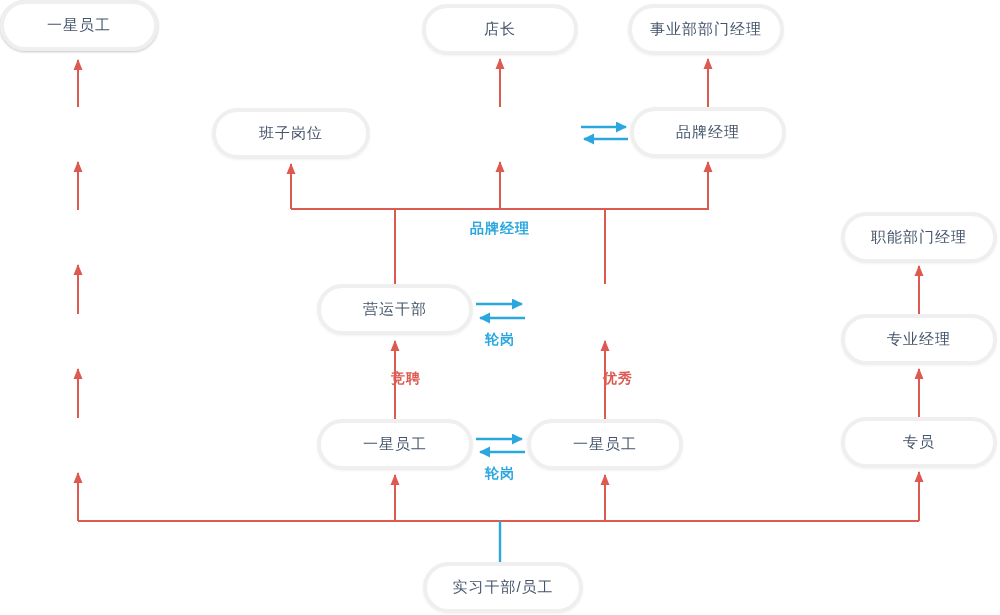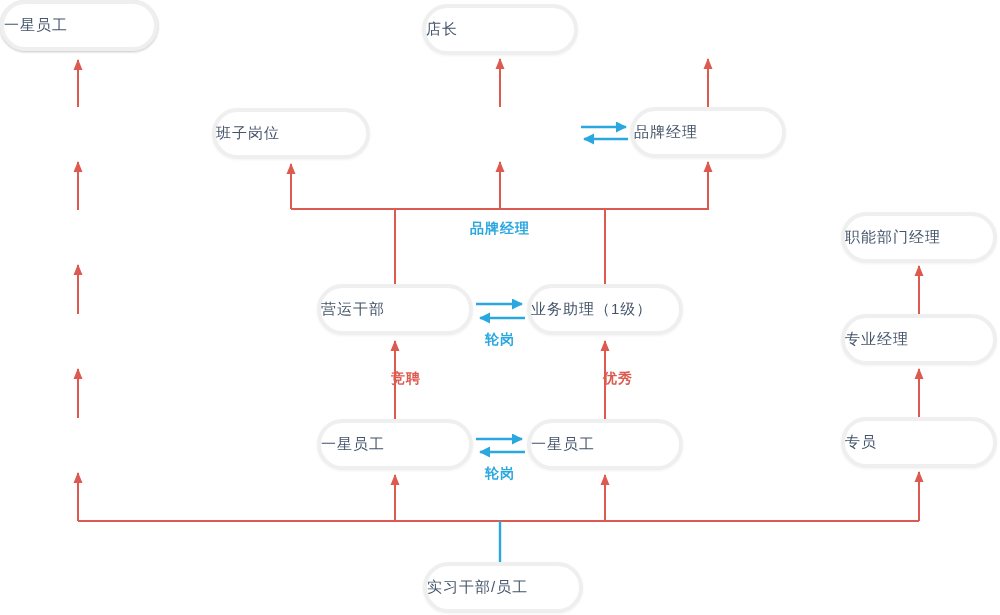--- a/index.html
+++ b/index.html
@@ -6,21 +6,21 @@
   #canvas{
     position:relative;width:1000px;height:615px;background:#fff;overflow:hidden;
     font-family:"Liberation Sans","DejaVu Sans",sans-serif;
   }
   #wires{position:absolute;left:0;top:0;width:1000px;height:615px;}
   .r{stroke:#DC5A50;stroke-width:2;fill:none;}
   .b{stroke:#2BA7E0;stroke-width:2.4;fill:none;}
   .node{
     position:absolute;width:156px;height:51px;box-sizing:border-box;
     background:#fff;border:4px solid #EFEFEF;border-radius:30px;
-    display:flex;align-items:center;justify-content:flex-start;
+    display:flex;align-items:center;justify-content:center;
     color:#44546A;font-size:15px;font-weight:500;letter-spacing:1px;
     box-shadow:0 1px 3px rgba(0,0,0,0.05);
   }
   .lbl{
     position:absolute;transform:translateX(-50%);
     font-size:14px;font-weight:bold;white-space:nowrap;letter-spacing:1px;
   }
   .lbl.blue{color:#2BA7E0;}
   .lbl.red{color:#DC5A50;margin-left:40px;}
 </style>
@@ -91,29 +91,29 @@
   <div class="node" style="left:0;top:418;width:158px">
       <span>一星员工</span>
     </div>
 
   <div class="node" style="left:212px;top:108px;width:158px">
       <span>班子岗位</span>
     </div>
   <div class="node" style="left:422px;top:4px">
       <span>店长</span>
     </div>
+  <div class="node" style="left:628px;top:4px">
+      <span>事业部部门经理</span>
+    </div>
   <div class="node" style="left:630px;top:107px">
       <span>品牌经理</span>
     </div>
 
   <div class="node" style="left:317px;top:284px">
       <span>营运干部</span>
-    </div>
-  <div class="node" style="left:527px;top:284px">
-      <span>业务助理（1级）</span>
     </div>
   <div class="node" style="left:317px;top:419px">
       <span>一星员工</span>
     </div>
   <div class="node" style="left:527px;top:419px">
       <span>一星员工</span>
     </div>
 
   <div class="node" style="left:841px;top:314px">
       <span>专业经理</span>

